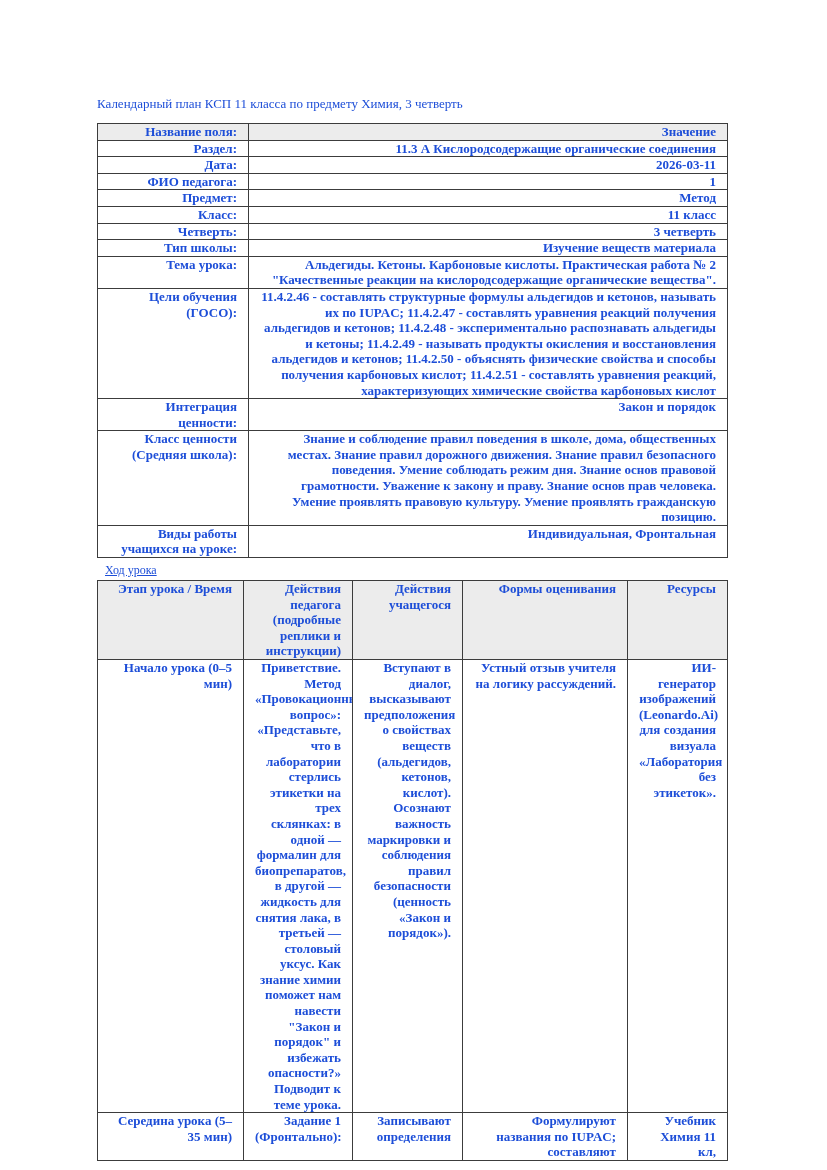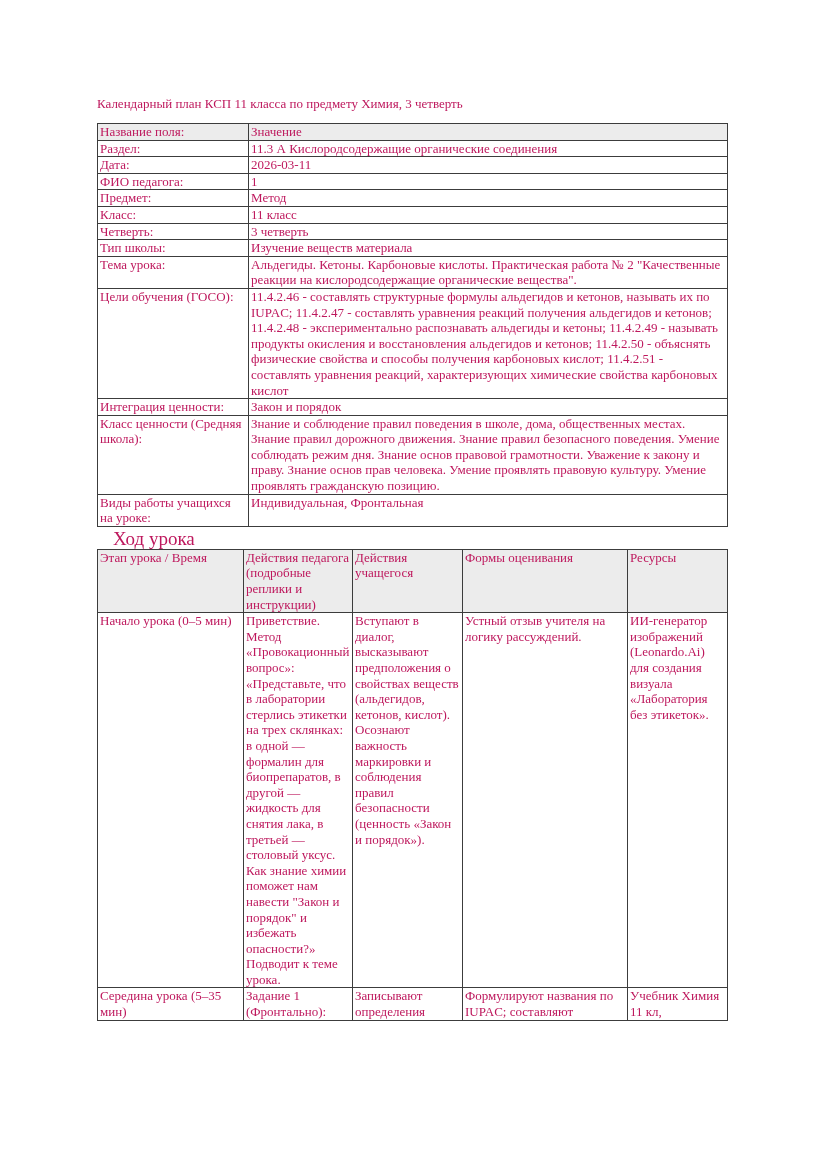--- a/index.html
+++ b/index.html
@@ -7,21 +7,21 @@
     padding: 0;
     background: #ffffff;
   }
   .page {
     position: relative;
     width: 827px;
     height: 1170px;
     background: #ffffff;
     overflow: hidden;
     font-family: "Liberation Serif", "DejaVu Serif", serif;
-    color: #be185d;
+    color: #1d4ed8;
   }
   .content {
     position: absolute;
     left: 97px;
     top: 96px;
     width: 630px;
   }
   .doc-title {
     margin: 0 0 11px 0;
     font-size: 13px;
@@ -29,35 +29,36 @@
     font-weight: normal;
   }
   table.doc-table {
     border-collapse: collapse;
     table-layout: fixed;
     width: 630px;
     font-size: 13px;
   }
   table.doc-table td, table.doc-table th {
     border: 1px solid #3c3c3c;
-    padding: 0 2px;
+    padding: 0 11px;
     vertical-align: top;
     line-height: 15.6px;
-    font-weight: normal;
-    text-align: left;
+    font-weight: bold;
+    text-align: right;
     overflow: hidden;
   }
   tr.hdr-row td, tr.hdr-row th {
     background: #ececec;
   }
   .section-heading {
-    margin: 4px 0 2px 16px;
-    font-size: 19px;
+    margin: 4px 0 2px 8px;
+    font-size: 12px;
     line-height: 16px;
     font-weight: normal;
+    text-decoration: underline;
   }
   .last-row td {
     height: 31px;
   }
 </style>
 </head>
 <body>
 
 <div class="page">
   <div class="content">

